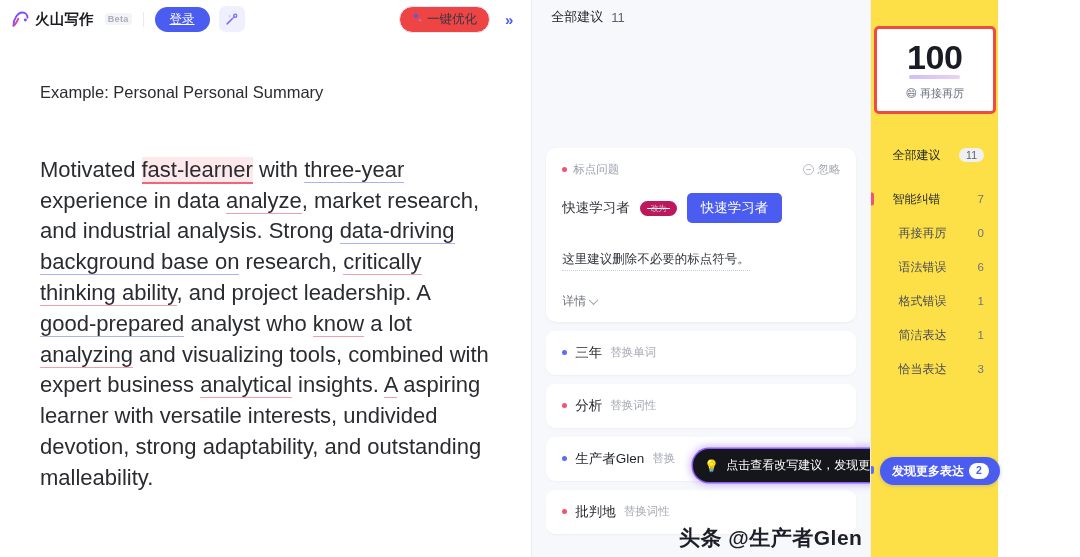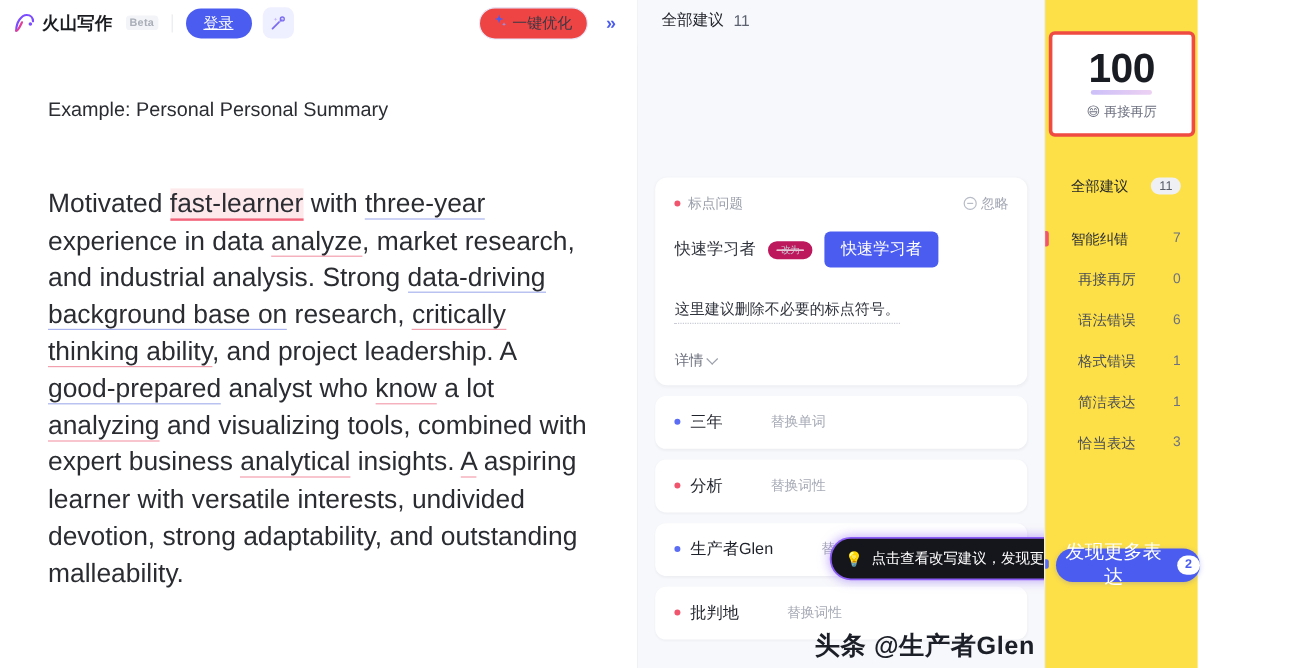--- a/index.html
+++ b/index.html
@@ -196,21 +196,21 @@
   .sugg-row {
     background: #ffffff;
     border-radius: 9px;
     padding: 13px 16px;
     margin-top: 9px;
     display: flex; align-items: center; gap: 8px;
     box-shadow: 0 1px 2px rgba(28,32,60,.04);
     cursor: pointer;
   }
   .row-word { font-size: 13.5px; color: #1f222a; font-weight: 500; }
-  .row-action { font-size: 11.5px; color: #a6aab5; margin-left: 32px; }
+  .row-action { font-size: 11.5px; color: #a6aab5; }
 
   .tooltip {
     position: absolute;
     left: 161px; top: 449px;
     display: flex; align-items: center; gap: 7px;
     background: #15161c;
     color: #ffffff;
     font-size: 12px;
     padding: 8px 14px 8px 11px;
     border-radius: 16px;
@@ -298,21 +298,21 @@
     left: 9px; bottom: 72px;
     width: 120px; height: 28px;
     background: #4b5cf0;
     border-radius: 14px;
     display: flex; align-items: center; justify-content: center;
     gap: 5px;
     cursor: pointer; border: none;
     box-shadow: 0 1px 4px rgba(75,92,240,.3);
   }
   .more-btn .mb-label {
-    font-size: 16px; color: #fff; font-weight: 400;
+    font-size: 12px; color: #fff; font-weight: 700;
     position: relative;
   }
   .more-btn .mb-badge {
     background: #fff; color: #4b5cf0;
     font-size: 10.5px; font-weight: 600;
     border-radius: 9px; padding: 1px 7px;
     line-height: 1.3;
   }
   .side-nub {
     position: absolute; left: 0; bottom: 83px;

